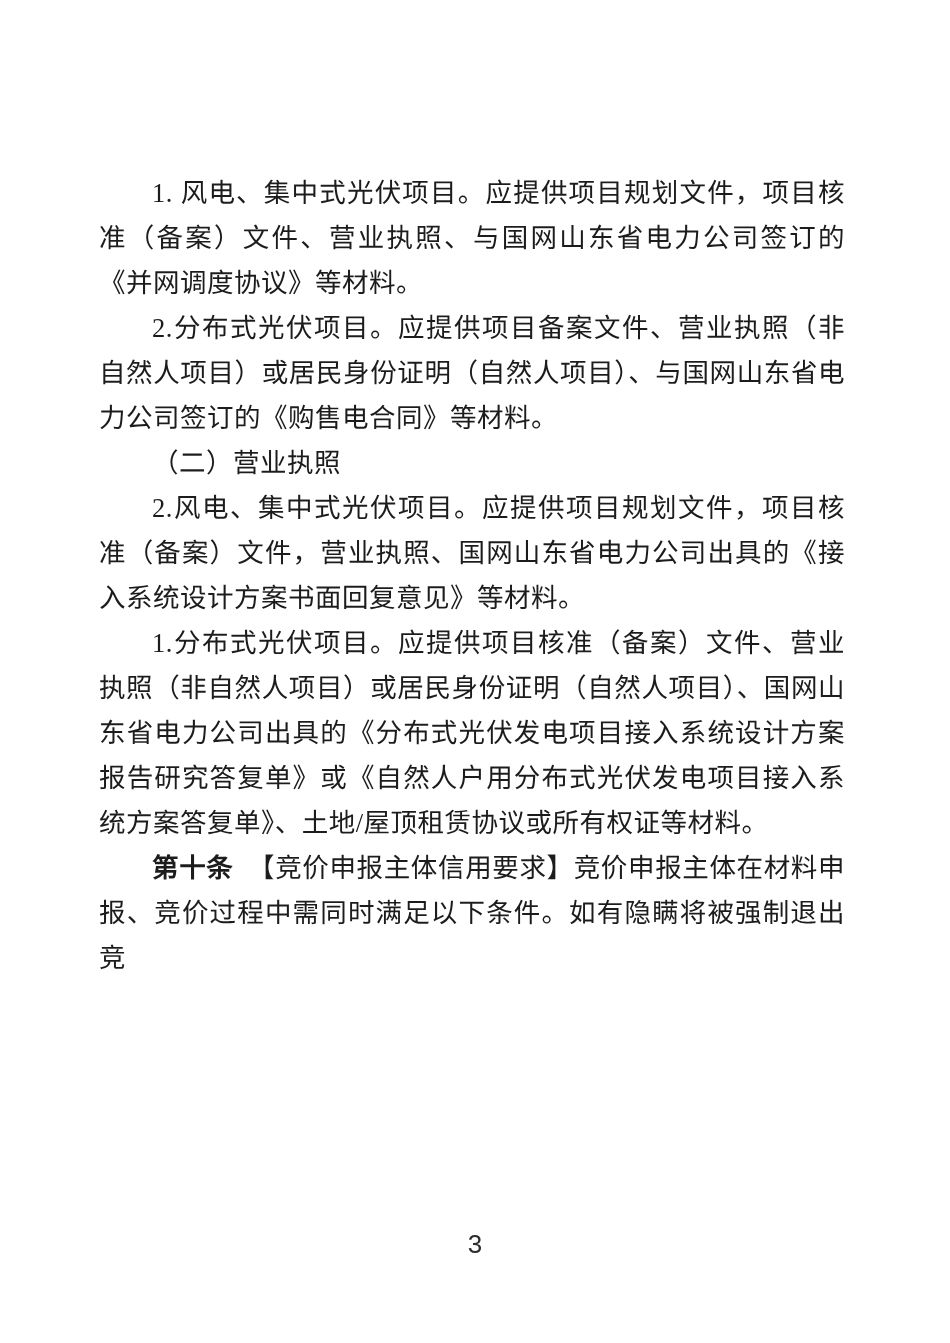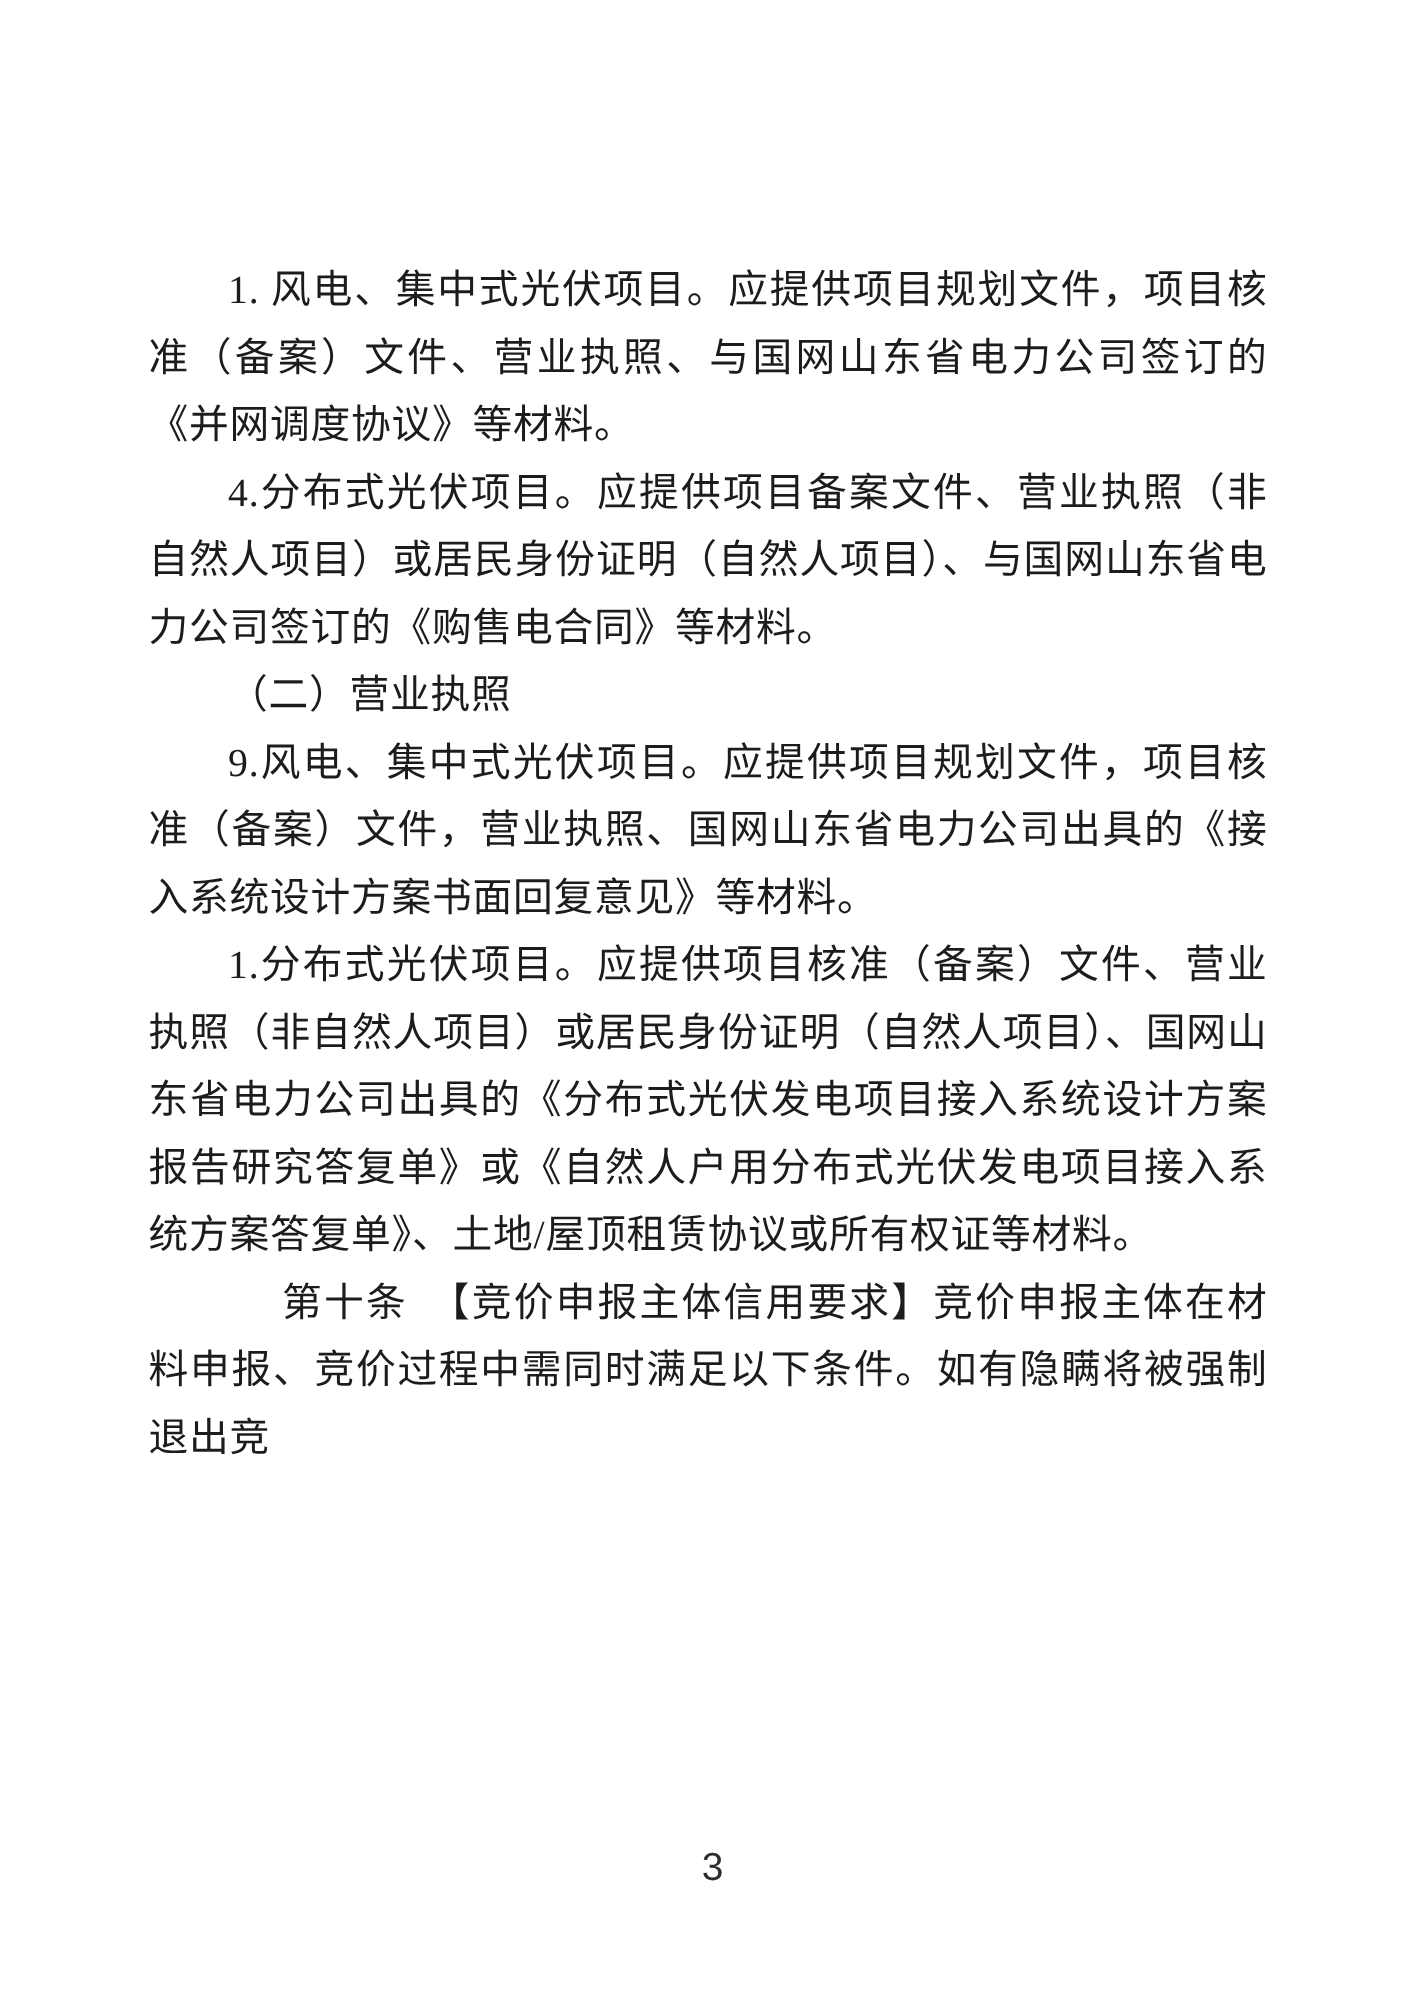--- a/index.html
+++ b/index.html
@@ -27,45 +27,44 @@
   }
   .content p {
     margin: 0;
     padding: 0;
     text-indent: 2em;
     text-align: justify;
     text-justify: inter-ideograph;
     word-break: break-all;
   }
   .article-label {
-    font-weight: normal;
+    font-weight: bold;
     margin-right: 0.55em;
-    margin-left: 36px;
   }
   .page-number {
     position: absolute;
     left: 0;
     right: 0;
     top: 1229px;
     text-align: center;
     font-size: 26px;
     line-height: 30px;
     font-family: "Liberation Sans", "DejaVu Sans", sans-serif;
     color: #2d2d2d;
   }
 </style>
 </head>
 <body>
 
 <div class="page">
   <div class="content">
     <p>1. 风电、集中式光伏项目。应提供项目规划文件，项目核准（备案）文件、营业执照、与国网山东省电力公司签订的《并网调度协议》等材料。</p>
-    <p>4.分布式光伏项目。应提供项目备案文件、营业执照（非自然人项目）或居民身份证明（自然人项目）、与国网山东省电力公司签订的《购售电合同》等材料。</p>
+    <p>2.分布式光伏项目。应提供项目备案文件、营业执照（非自然人项目）或居民身份证明（自然人项目）、与国网山东省电力公司签订的《购售电合同》等材料。</p>
     <p>（二）营业执照</p>
-    <p>9.风电、集中式光伏项目。应提供项目规划文件，项目核准（备案）文件，营业执照、国网山东省电力公司出具的《接入系统设计方案书面回复意见》等材料。</p>
+    <p>2.风电、集中式光伏项目。应提供项目规划文件，项目核准（备案）文件，营业执照、国网山东省电力公司出具的《接入系统设计方案书面回复意见》等材料。</p>
     <p>1.分布式光伏项目。应提供项目核准（备案）文件、营业执照（非自然人项目）或居民身份证明（自然人项目）、国网山东省电力公司出具的《分布式光伏发电项目接入系统设计方案报告研究答复单》或《自然人户用分布式光伏发电项目接入系统方案答复单》、土地/屋顶租赁协议或所有权证等材料。</p>
     <p>
       <span class="article-label">第十条</span><span>【竞价申报主体信用要求】竞价申报主体在材料申报、竞价过程中需同时满足以下条件。如有隐瞒将被强制退出竞</span>
     </p>
   </div>
 
   <div class="page-number">3</div>
 </div>
 
 </body></html>

